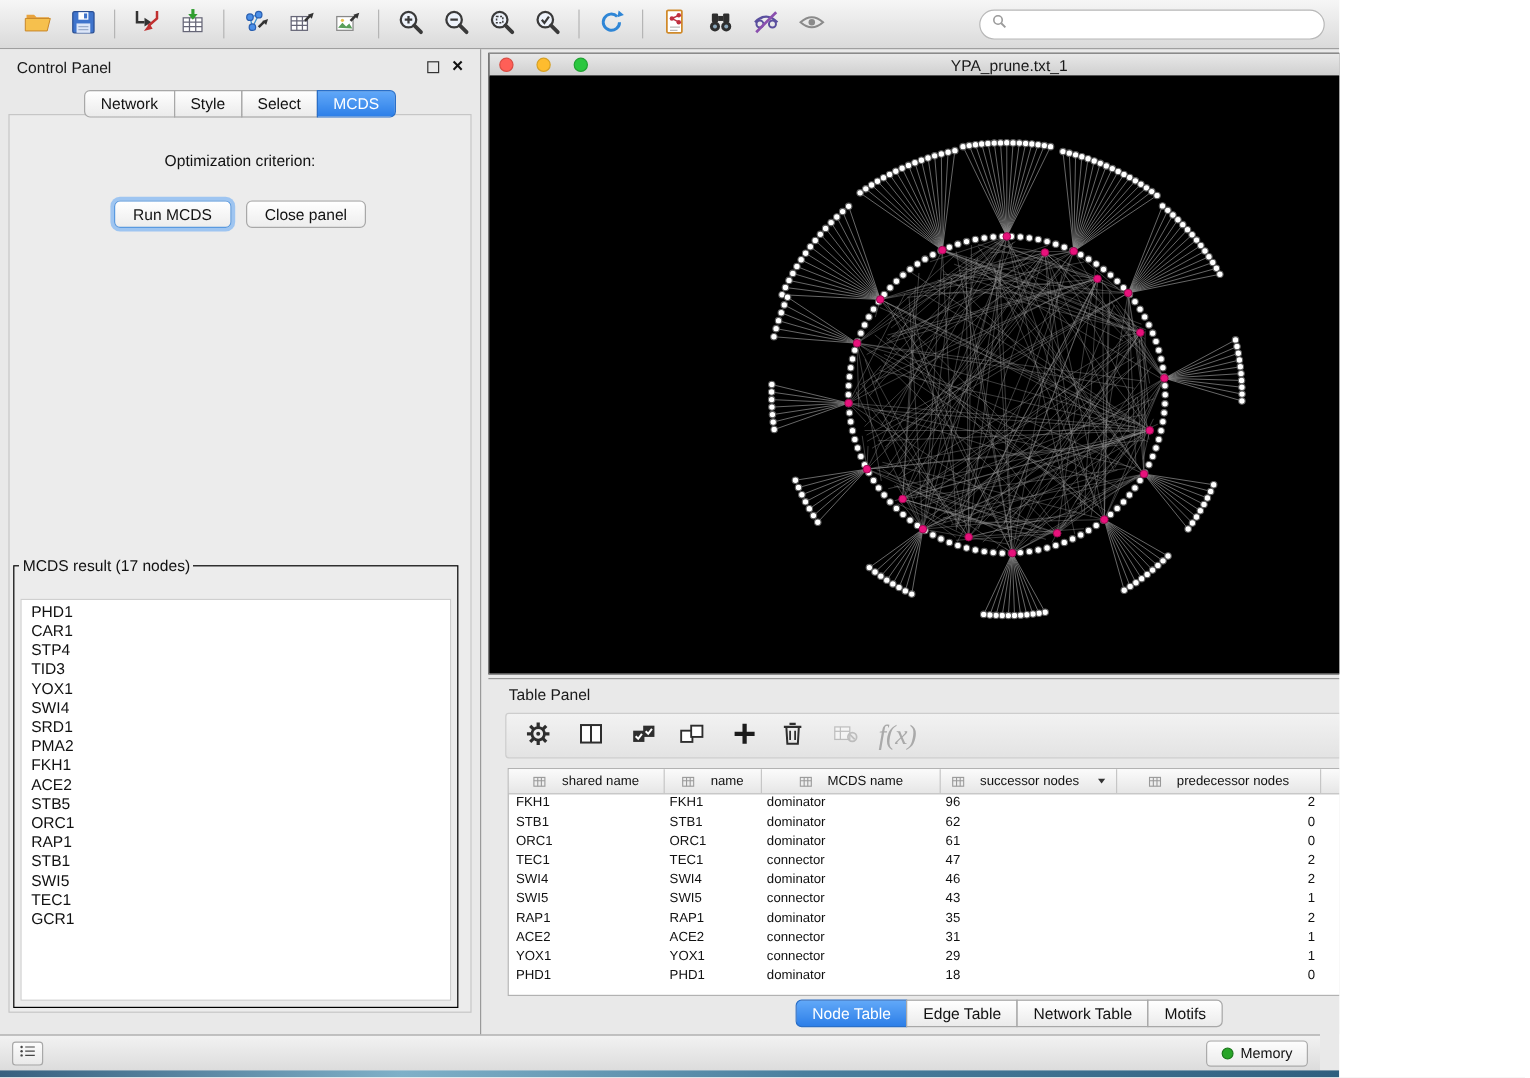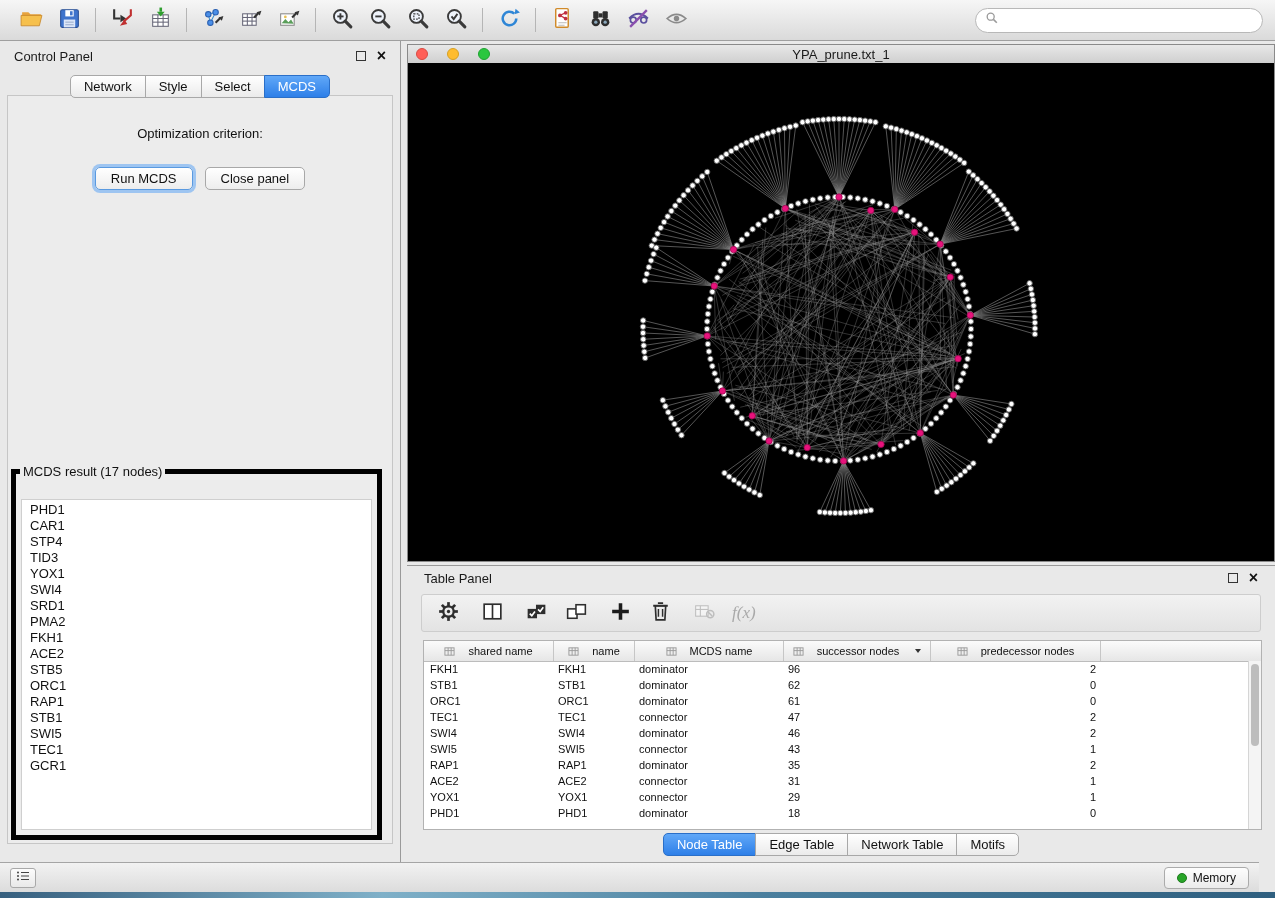--- a/index.html
+++ b/index.html
@@ -1,17 +1,17 @@
 <!DOCTYPE html>
 <html><head>
 <meta charset="utf-8">
 <style>
   html,body{margin:0;padding:0;}
   body{width:1275px;height:898px;overflow:hidden;}
-  .app{position:relative;width:1275px;height:898px;background:#e9e9e9;font-family:"Liberation Sans",sans-serif;overflow:hidden;}
+  .app{position:relative;width:1116px;height:898px;background:#e9e9e9;font-family:"Liberation Sans",sans-serif;overflow:hidden;}
 
   
   .toolbar{position:absolute;left:0;top:0;width:100%;height:41px;background:linear-gradient(#f6f6f6,#dadada);border-bottom:1px solid #9f9f9f;display:flex;align-items:center;padding:0 12px;box-sizing:border-box;}
   .tb{width:38px;height:32px;border:none;background:transparent;display:flex;align-items:center;justify-content:center;padding:0;cursor:default;}
   .tb svg{width:25px;height:25px;}
   .tb-sep{width:1px;height:24px;background:#b5b5b5;margin:0 7px;}
   .search{margin-left:auto;width:288px;height:25px;background:#fff;border:1px solid #b8b8b8;border-radius:13px;display:flex;align-items:center;padding:0 9px;gap:5px;box-sizing:border-box;}
   .search svg{width:14px;height:14px;}
   .search input{border:0;outline:0;flex:1;font:13px "Liberation Sans",sans-serif;background:transparent;}
 
@@ -30,41 +30,41 @@
   .cp-content{position:absolute;left:7px;right:7px;top:54px;bottom:18px;background:#ececec;border:1px solid #c6c6c6;}
   .opt-label{margin-top:30px;text-align:center;font-size:13px;color:#111;}
   .combo{position:absolute;left:36px;right:36px;top:38px;height:24px;background:#fff;border:1px solid #adadad;border-radius:5px;display:flex;align-items:center;box-sizing:border-box;}
   .combo-text{flex:1;font-size:13px;padding-left:9px;white-space:nowrap;overflow:hidden;color:#111;}
   .combo-btn{width:18px;height:20px;margin-right:2px;border-radius:4px;background:linear-gradient(#6fb1f9,#2d7fe8);display:flex;flex-direction:column;align-items:center;justify-content:center;gap:2px;}
   .tri-up{width:0;height:0;border-left:3.5px solid transparent;border-right:3.5px solid transparent;border-bottom:4px solid #fff;}
   .tri-dn{width:0;height:0;border-left:3.5px solid transparent;border-right:3.5px solid transparent;border-top:4px solid #fff;}
   .btn-row{position:absolute;top:71px;width:100%;display:flex;justify-content:center;gap:12px;}
   .mac-btn{font:13px "Liberation Sans",sans-serif;padding:3px 15px;background:linear-gradient(#ffffff,#ededed);border:1px solid #a8a8a8;border-radius:5px;color:#111;cursor:default;}
   .mac-btn.focus{box-shadow:0 0 0 3px rgba(95,165,245,.55);border-color:#5a9ae0;}
-  .result-box{position:absolute;left:3px;right:10px;top:368px;bottom:3px;border:5px solid #000000;margin:0;padding:4px;}
+  .result-box{position:absolute;left:3px;right:10px;top:368px;bottom:3px;border:1px solid #000000;margin:0;padding:4px;}
   .result-box legend{font-size:13px;padding:0 3px;color:#111;}
   .result-list{position:absolute;left:5px;right:5px;top:20px;bottom:5px;background:#fff;border:1px solid #cfcfcf;overflow:hidden;padding:2px 0 0 8px;box-sizing:border-box;}
   .mcds-item{font-size:13px;line-height:16px;color:#111;}
 
   
   .net-frame{position:absolute;left:407px;top:44px;width:868px;height:518px;border:1px solid #8a8a8a;box-sizing:border-box;background:#000;}
   .net-titlebar{position:relative;height:18px;background:linear-gradient(#e8e8e8,#cfcfcf);border-bottom:1px solid #a8a8a8;display:flex;align-items:center;padding:0 8px;gap:19px;}
   .tl{width:12px;height:12px;border-radius:50%;box-sizing:border-box;}
   .tl.red{background:#ff5f57;border:1px solid #d94c43;}
   .tl.yellow{background:#febc2e;border:1px solid #d6a024;}
   .tl.green{background:#2ac73f;border:1px solid #1fa331;}
   .net-title{position:absolute;left:0;right:0;text-align:center;font-size:13px;color:#1a1a1a;}
   .net-canvas{position:absolute;left:0;top:18px;right:0;bottom:0;background:#000;}
 
   
   .table-panel{position:absolute;left:407px;top:565px;width:868px;height:297px;background:#e9e9e9;border-top:1px solid #999;box-sizing:border-box;}
   .tp-header{height:24px;display:flex;align-items:center;padding:0 17px;}
   .tp-toolbar{position:absolute;left:14px;right:14px;top:28px;height:38px;background:linear-gradient(#f2f2f2,#e3e3e3);border:1px solid #cdcdcd;border-radius:3px;display:flex;align-items:center;padding:0 8px;box-sizing:border-box;}
   .tp-toolbar .tb{width:36px;height:30px;}
-  .fx{font-family:"Liberation Serif",serif;font-style:italic;font-size:17px;color:#a9a9a9;margin-left:10px;}
+  .fx{font-family:"Liberation Serif",serif;font-style:italic;font-size:23px;color:#a9a9a9;margin-left:10px;}
   .ntable{position:absolute;left:16px;right:13px;top:74px;bottom:32px;background:#fff;border:1px solid #b2b2b2;box-sizing:border-box;}
   .thead{display:flex;height:20px;background:linear-gradient(#fbfbfb,#e6e6e6);border-bottom:1px solid #bcbcbc;}
   .th{display:flex;align-items:center;justify-content:center;gap:13px;font-size:11px;color:#111;border-right:1px solid #c6c6c6;box-sizing:border-box;cursor:default;}
   .th svg{width:11px;height:11px;}
   .c0{width:130px}.c1{width:81px}.c2{width:149px}.c3{width:147px}.c4{width:170px}.cf{flex:1;border-right:none!important;}
   .sort-caret{width:0;height:0;border-left:3.5px solid transparent;border-right:3.5px solid transparent;border-top:4px solid #333;margin-left:3px;}
   .tbody{position:absolute;left:0;right:13px;top:20px;bottom:0;overflow:hidden;}
   .trow{display:flex;height:16px;align-items:center;}
   .tcell{font-size:11px;color:#111;box-sizing:border-box;padding:0 4px;overflow:hidden;white-space:nowrap;}
   .trow .c0{padding-left:6px;}

